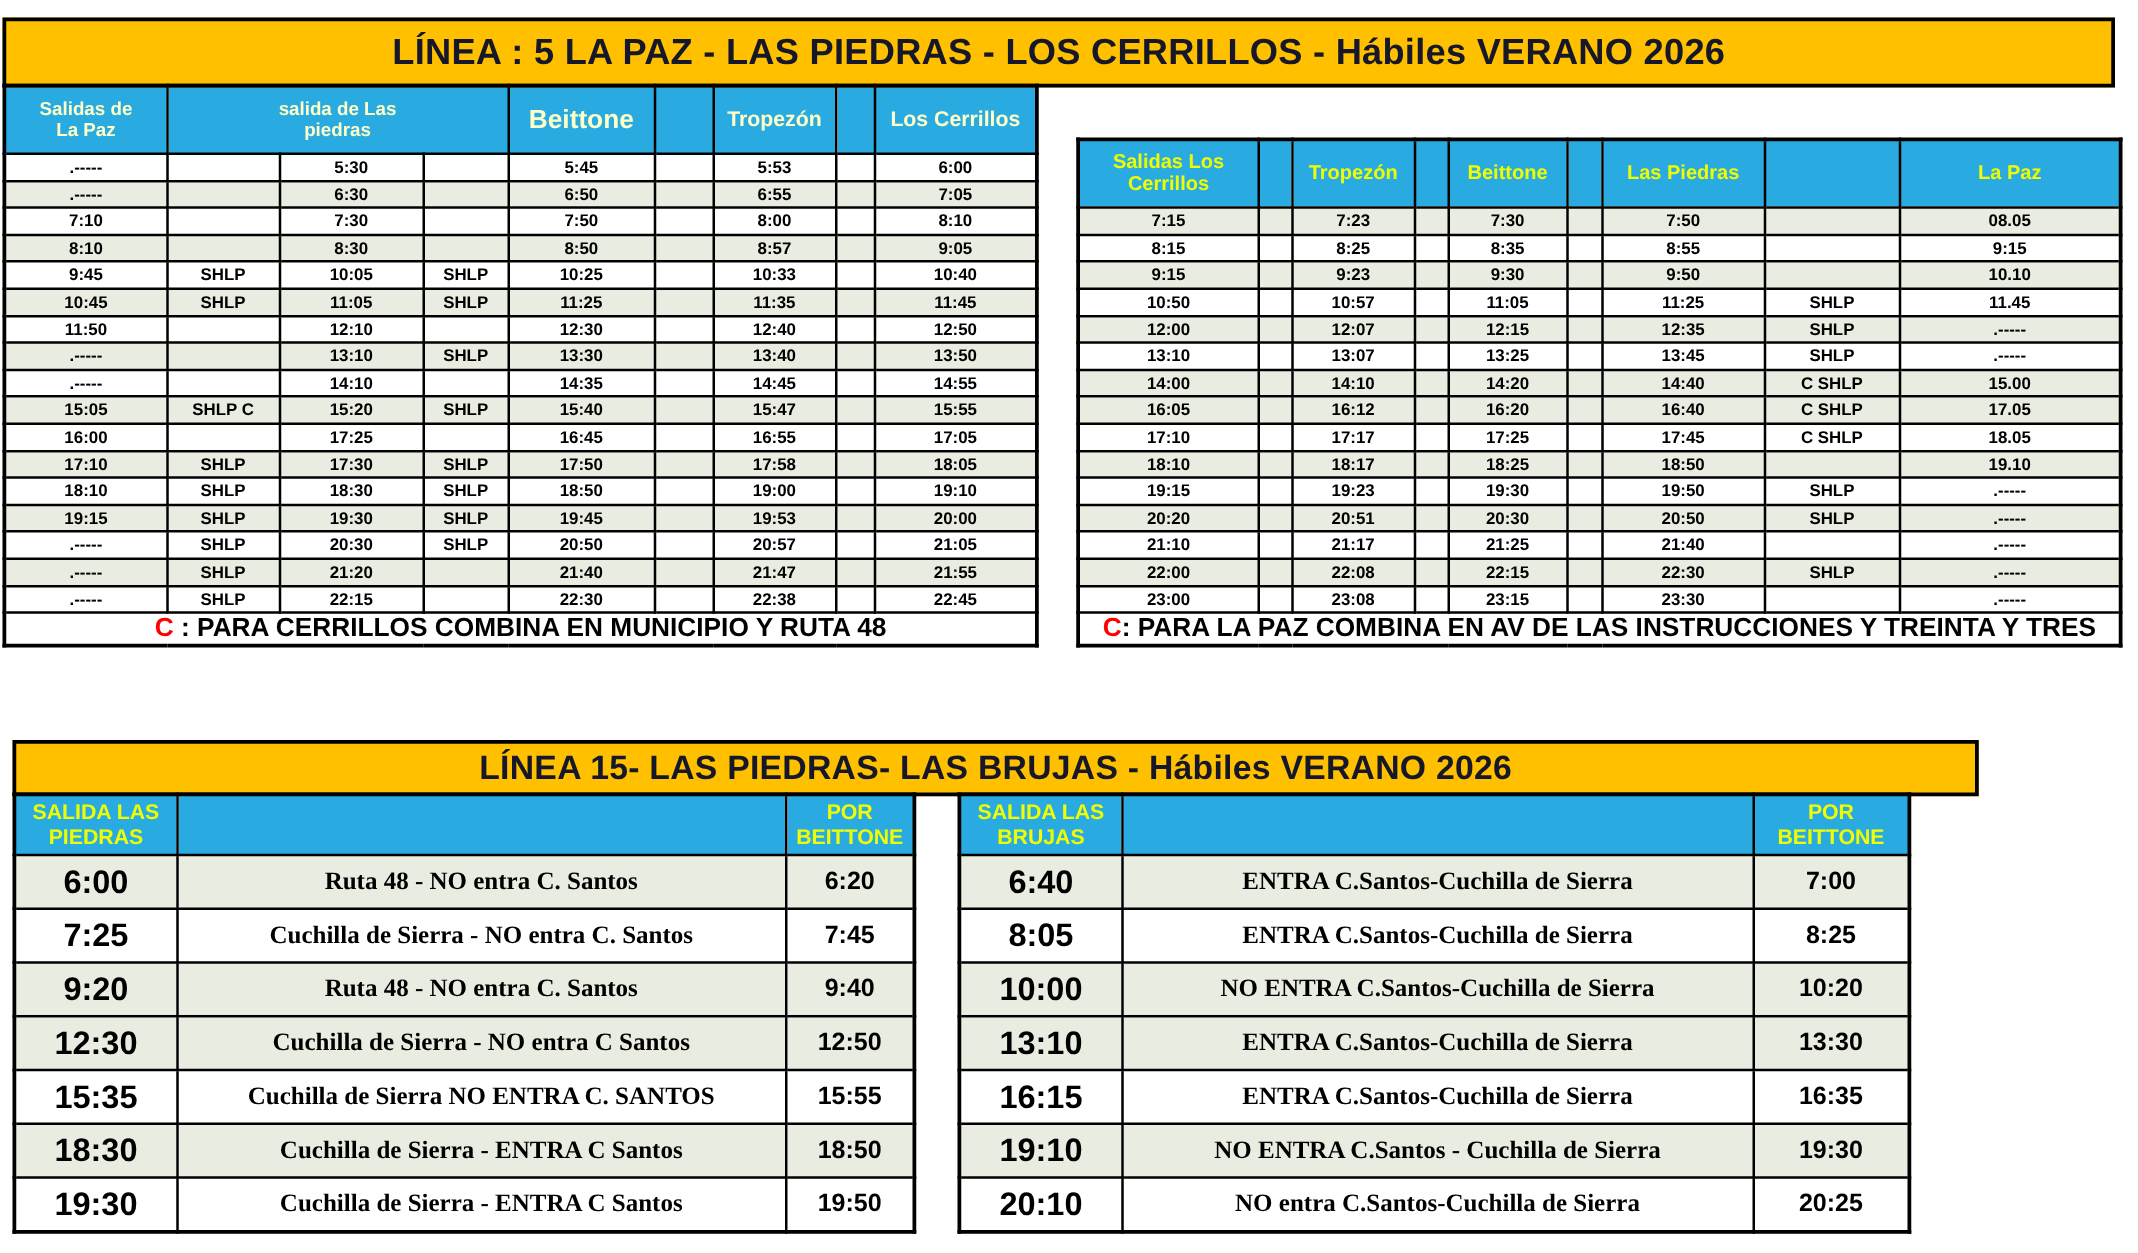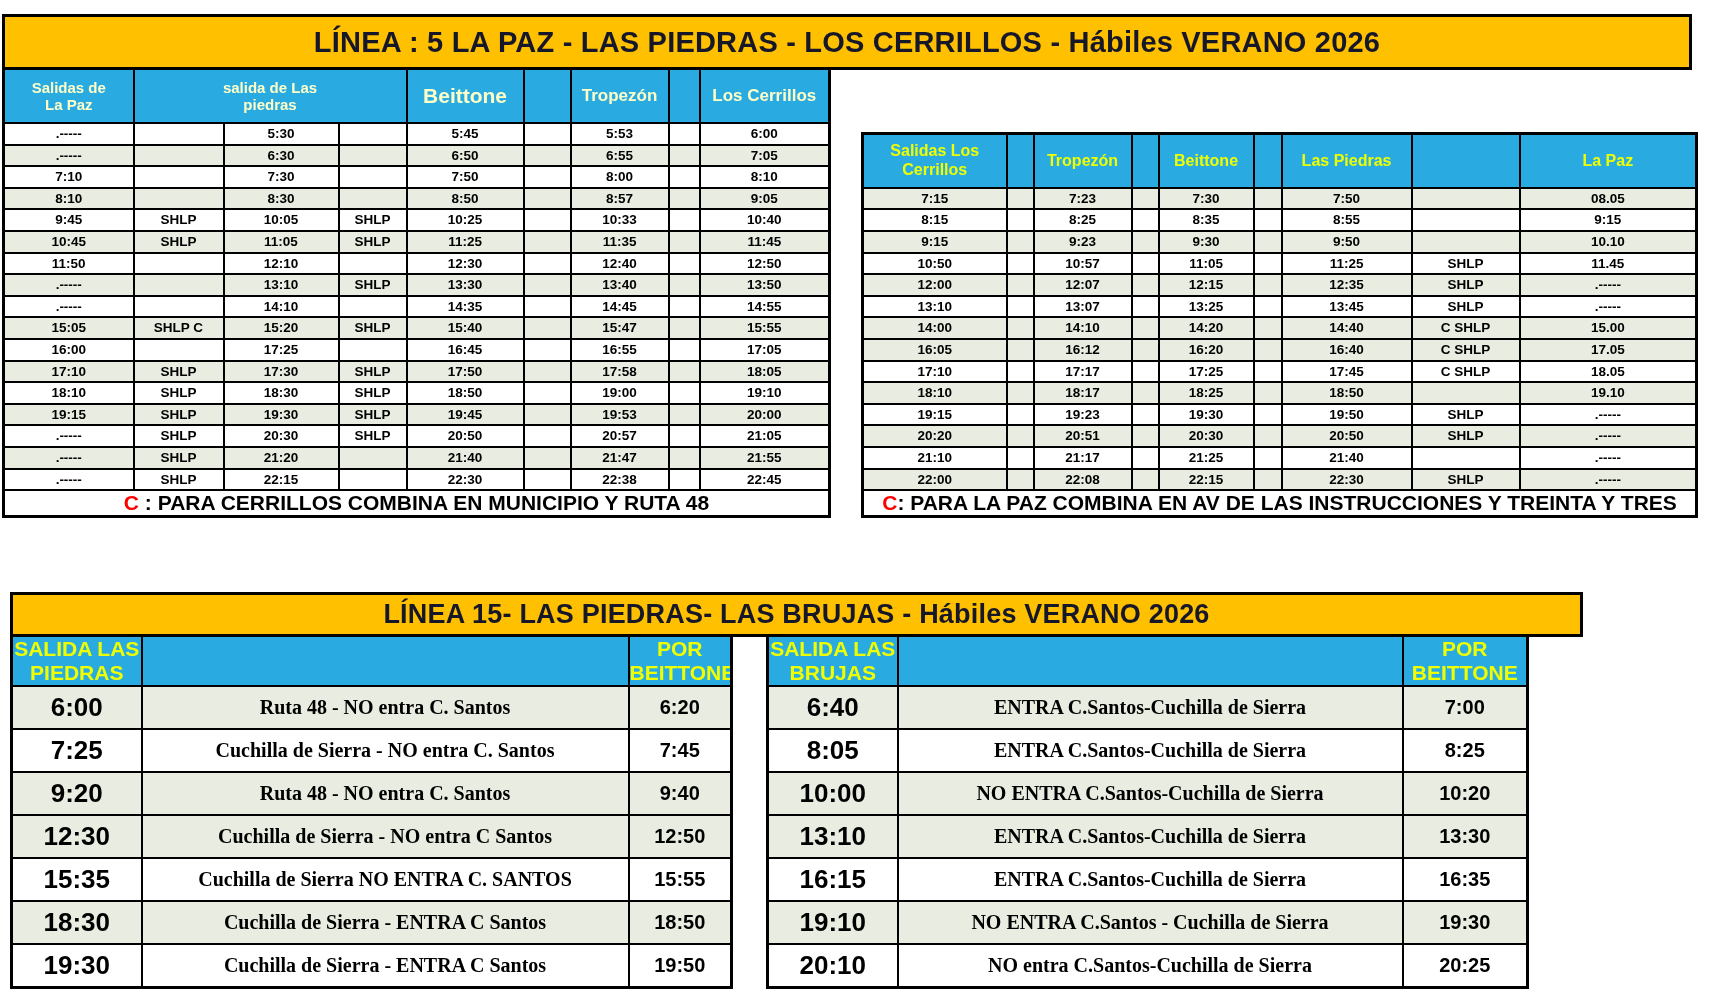--- a/index.html
+++ b/index.html
@@ -28,21 +28,21 @@
   #t1 th.med{font-size:17px;}
   #t1 tbody td{height:19.6px;font-size:13.5px;}
   #t1 .note-cell{height:22px;font-size:21px;background:#fff;white-space:nowrap;}
   .c-red{color:#FF0000;}
   #t1 table.lt{width:826px;flex:none;}
   #t1 .gap{width:30px;}
   #t1 table.rt{width:834px;flex:none;}
   
   #t2{left:10px;top:592px;width:1573px;}
   #t2 .title-bar{height:45px;font-size:27px;}
-  #t2 table th{background:#29ABE2;height:46px;font-size:21px;color:#EFFF00;}
+  #t2 table th{background:#29ABE2;height:46px;font-size:17px;color:#EFFF00;}
   #t2 tbody td{height:41px;}
   #t2 tbody td:nth-child(1){font-size:26px;}
   #t2 tbody td:nth-child(2){font-size:20px;font-family:Liberation Serif, serif;}
   #t2 tbody td:nth-child(3){font-size:20px;}
   #t2 table.lt{width:720px;flex:none;}
   #t2 .gap{width:33px;}
   #t2 table.rt{width:760px;flex:none;}
 </style>
 </head>
 <body>
@@ -448,20 +448,31 @@
             <td>22:00</td>
             <td></td>
             <td>22:08</td>
             <td></td>
             <td>22:15</td>
             <td></td>
             <td>22:30</td>
             <td>SHLP</td>
             <td>.-----</td>
           </tr>
+          <tr>
+            <td>23:00</td>
+            <td></td>
+            <td>23:08</td>
+            <td></td>
+            <td>23:15</td>
+            <td></td>
+            <td>23:30</td>
+            <td></td>
+            <td>.-----</td>
+          </tr>
         </tbody>
       <tfoot>
         <tr>
           <td colspan="9" class="note-cell"><span class="c-red">C</span><span>: PARA LA PAZ COMBINA EN AV DE LAS INSTRUCCIONES  Y TREINTA Y TRES</span></td>
         </tr>
       </tfoot>
     </table>
 
   </div>
 </div>

